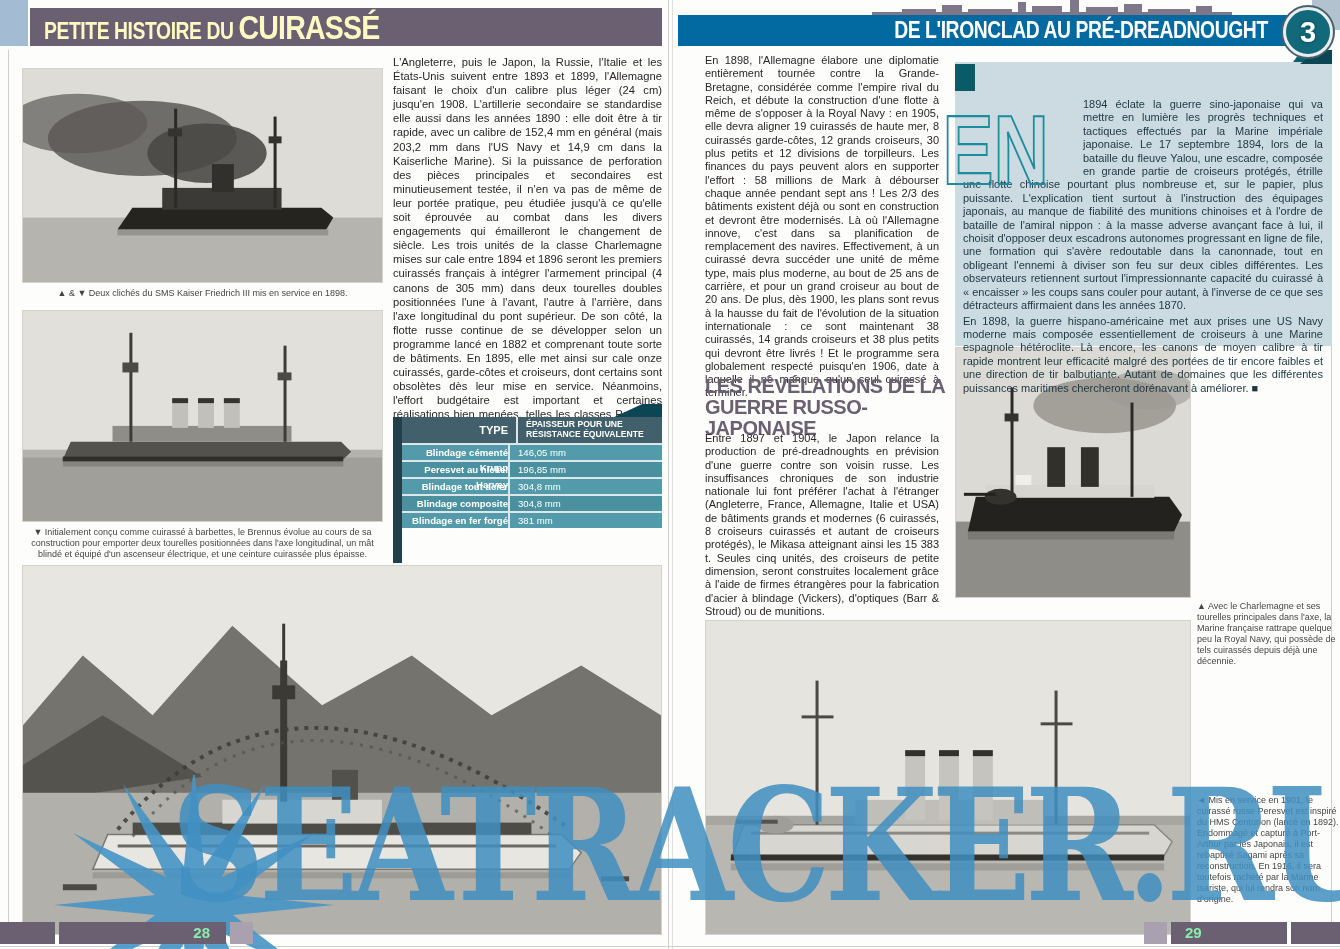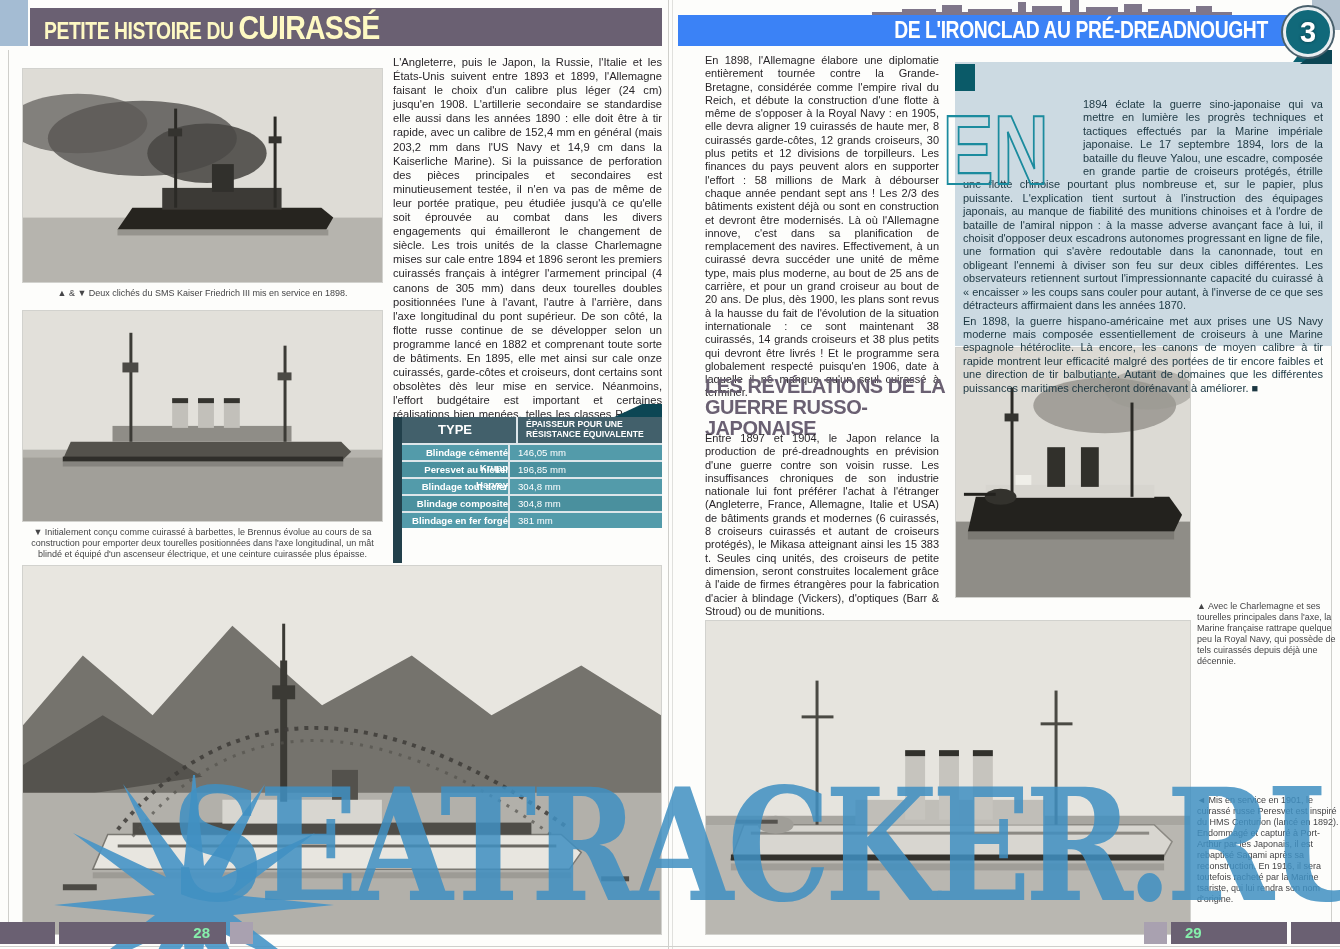--- a/index.html
+++ b/index.html
@@ -12,21 +12,21 @@
 
   
   .edge{background:#cfcfcb;}
 
   
   .hdr-sq-left{left:0;top:0;width:28px;height:46px;background:#a4bcd3;}
   .hdr-band-left{left:30px;top:8px;width:632px;height:38px;background:#6a6072;color:#fef9c3;
                  line-height:38px;padding-left:14px;box-sizing:border-box;overflow:visible;}
   .hdr-band-left .t1{font-size:23px;font-weight:bold;letter-spacing:-.5px;}
   .hdr-band-left .t2{font-size:34px;font-weight:bold;letter-spacing:-1px;}
-  .hdr-band-right{left:678px;top:15px;width:630px;height:31px;background:#3b82f6;color:#fff;
+  .hdr-band-right{left:678px;top:15px;width:630px;height:31px;background:#0369a1;color:#fff;
                   line-height:31px;text-align:right;padding-right:40px;box-sizing:border-box;
                   font-size:23px;font-weight:bold;letter-spacing:-.5px;}
   .hdr-ship{left:872px;top:0;width:360px;height:16px;}
   .hdr-badge{left:1283px;top:7px;width:44px;height:44px;border-radius:50%;background:#11697a;
              border:3px solid #e9eef1;box-shadow:0 0 0 2px #49606c;color:#fff;text-align:center;
              line-height:44px;font-size:29px;font-weight:bold;text-shadow:0 0 3px #083c47;z-index:4;}
   .hdr-sq-right{left:1312px;top:0;width:28px;height:30px;background:#b3c2cf;}
   .hdr-flag{left:1285px;top:53px;width:46px;height:20px;background:#0b6070;
             clip-path:polygon(0 100%,32% 0,100% 0,100% 100%);}
 
@@ -46,21 +46,21 @@
   .sec-head{color:#6a6072;font-weight:bold;font-size:20px;line-height:21px;letter-spacing:-.5px;}
 
   
   .tbl-fold{left:610px;top:404px;width:52px;height:15px;background:#0c4654;
             clip-path:polygon(0 100%,62% 0,100% 0,100% 100%);}
   .tbl-bar{left:393px;top:417px;width:9px;height:146px;background:#22404b;}
   .tbl{left:402px;top:417px;width:260px;z-index:2;}
   .tbl-title{height:31px;background:#15889c;color:#fff;text-align:center;line-height:31px;
              font-size:17.5px;font-weight:bold;}
   .tbl-head{display:flex;height:26px;background:#42606b;color:#fff;font-weight:bold;}
-  .th-type{width:106px;text-align:center;padding-right:8px;font-size:13px;line-height:26px;}
+  .th-type{width:106px;text-align:right;padding-right:8px;font-size:11px;line-height:26px;}
   .th-val{flex:1;border-left:2px solid #dde6ea;padding-left:8px;font-size:8.6px;line-height:9.6px;
           display:flex;flex-direction:column;justify-content:center;}
   .tbl-row{display:flex;height:15px;border-top:2px solid #dde6ea;background:#4e96a4;color:#fff;}
   .tbl-row:nth-child(odd){background:#4a909e;}
   .tbl-row:nth-child(even){background:#539baa;}
   .td-type{width:106px;text-align:right;padding-right:0;font-size:9.6px;font-weight:bold;line-height:15px;}
   .td-val{flex:1;border-left:2px solid #dde6ea;padding-left:8px;font-size:9.6px;line-height:15px;}
 
   
   .sb{left:955px;top:62px;width:377px;height:284px;background:#ccdae2;}

